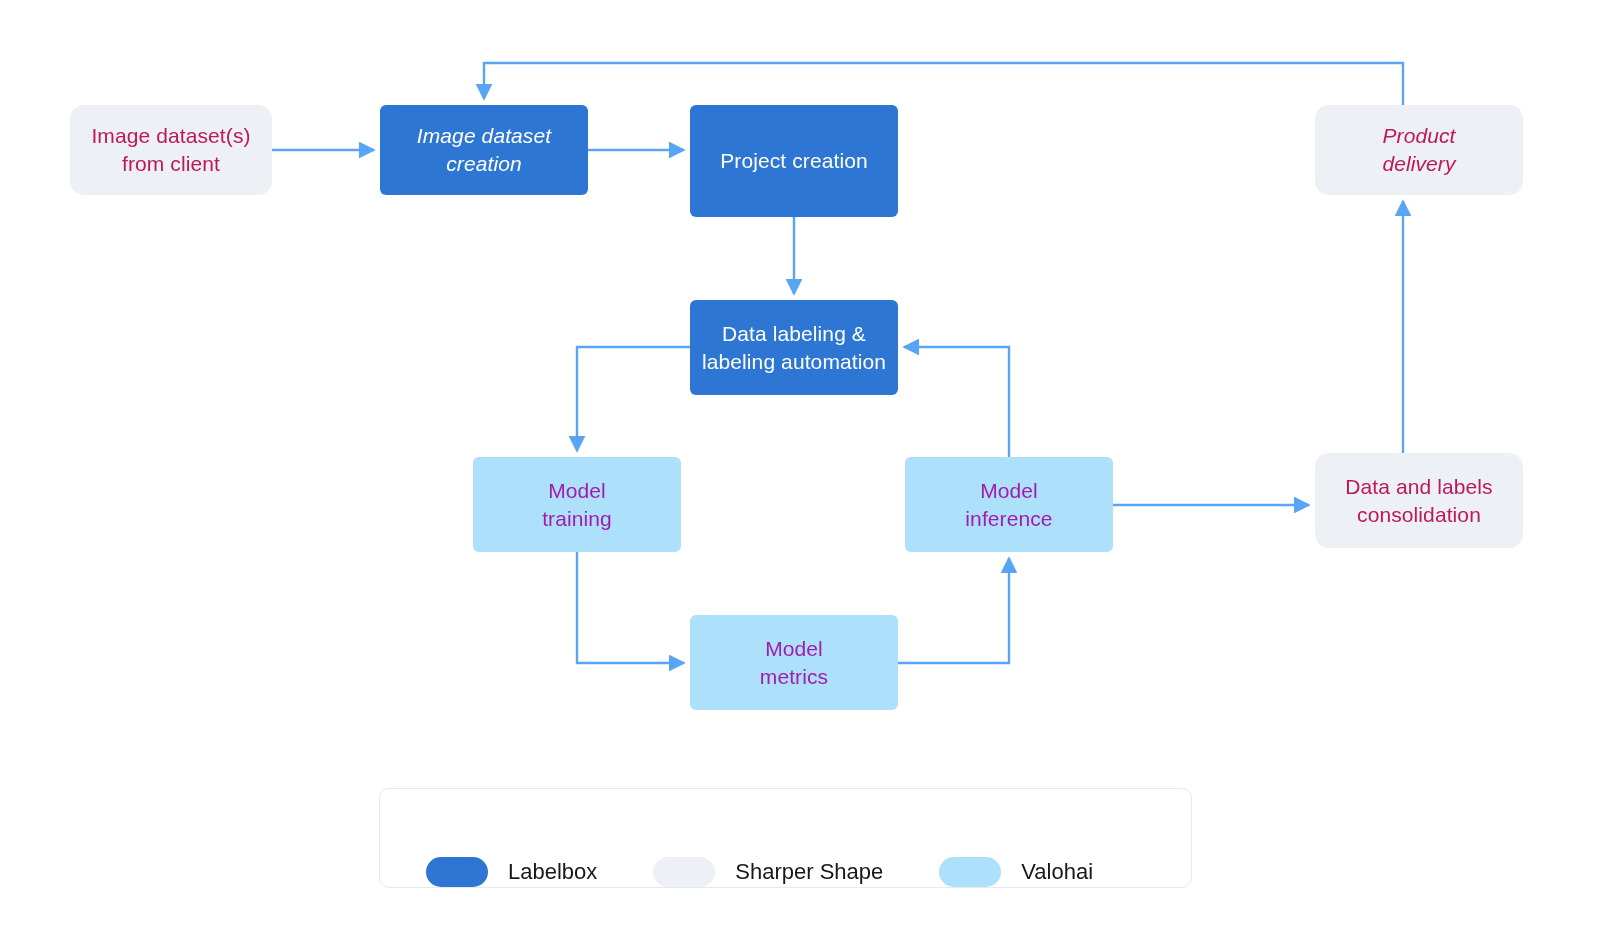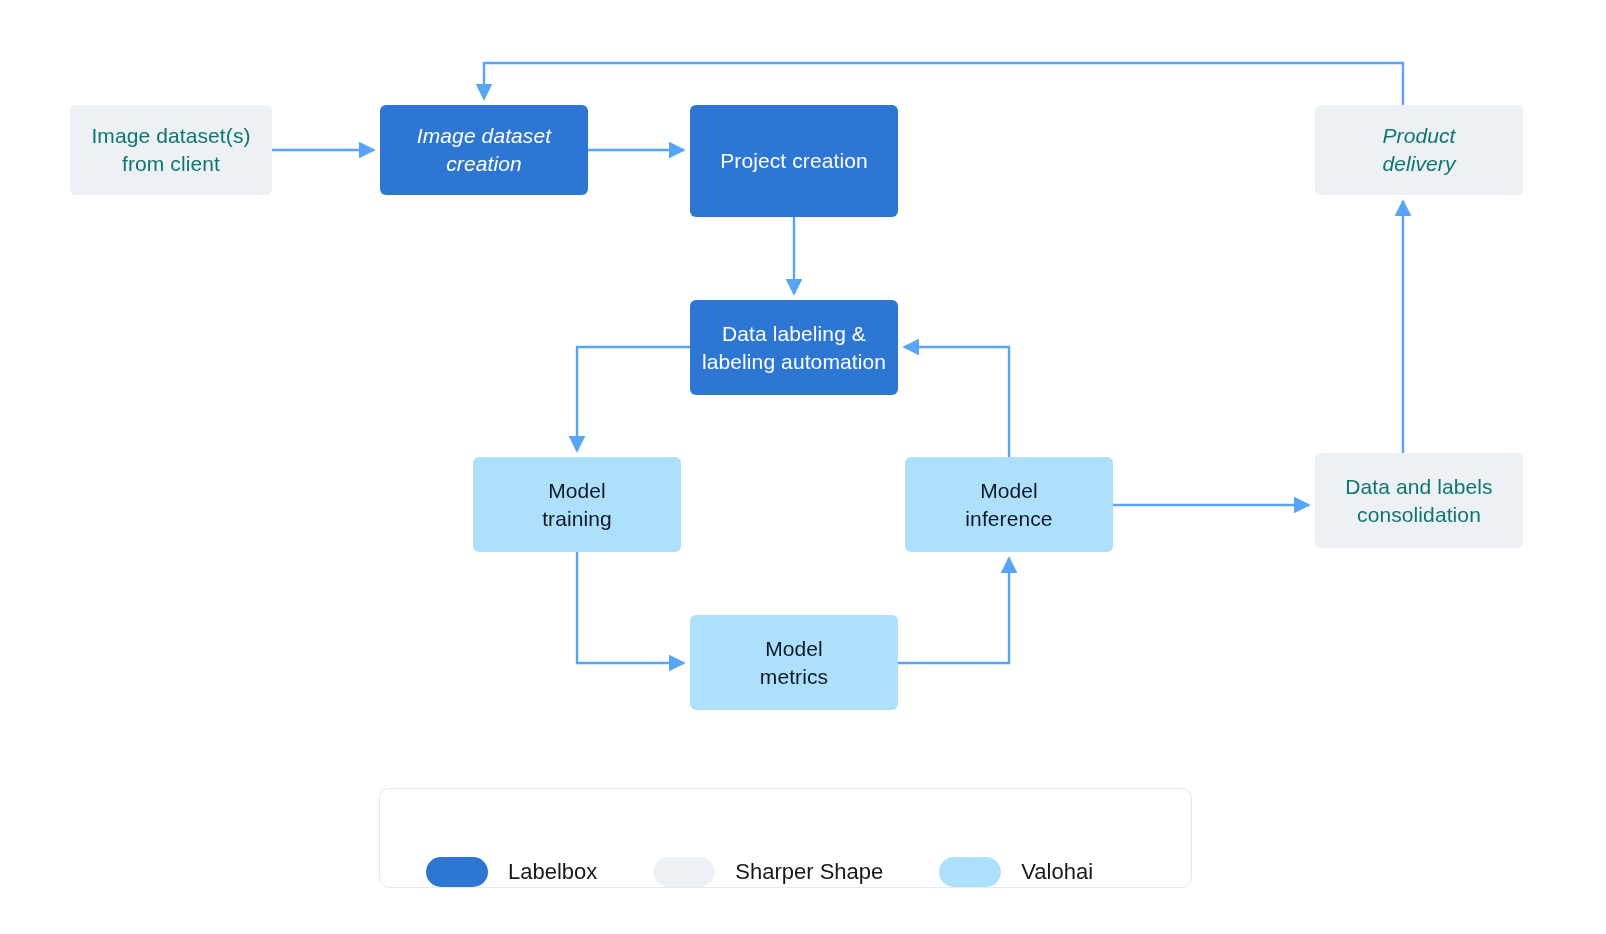--- a/index.html
+++ b/index.html
@@ -35,22 +35,22 @@
     justify-content: center;
     text-align: center;
     line-height: 1.32;
     font-size: 21px;
     letter-spacing: .1px;
     box-sizing: border-box;
     padding: 4px 10px;
   }
   .node .lbl { white-space: pre-line; display: block; }
   .n-labelbox { background: #2D76D3; color: #ffffff; }
-  .n-sharper  { background: #EDF0F4; color: #0f766e; }
-  .n-valohai  { background: #ADE1FB; color: #0f172a; }
+  .n-sharper  { background: #EDF0F4; color: #be185d; border-radius: 14px; }
+  .n-valohai  { background: #ADE1FB; color: #a21caf; }
 
   
   #legend {
     position: absolute;
     left: 379px; top: 788px;
     width: 813px; height: 100px;
     border: 1px solid #E6E9EF;
     border-radius: 10px;
     background: #ffffff;
     box-sizing: border-box;

